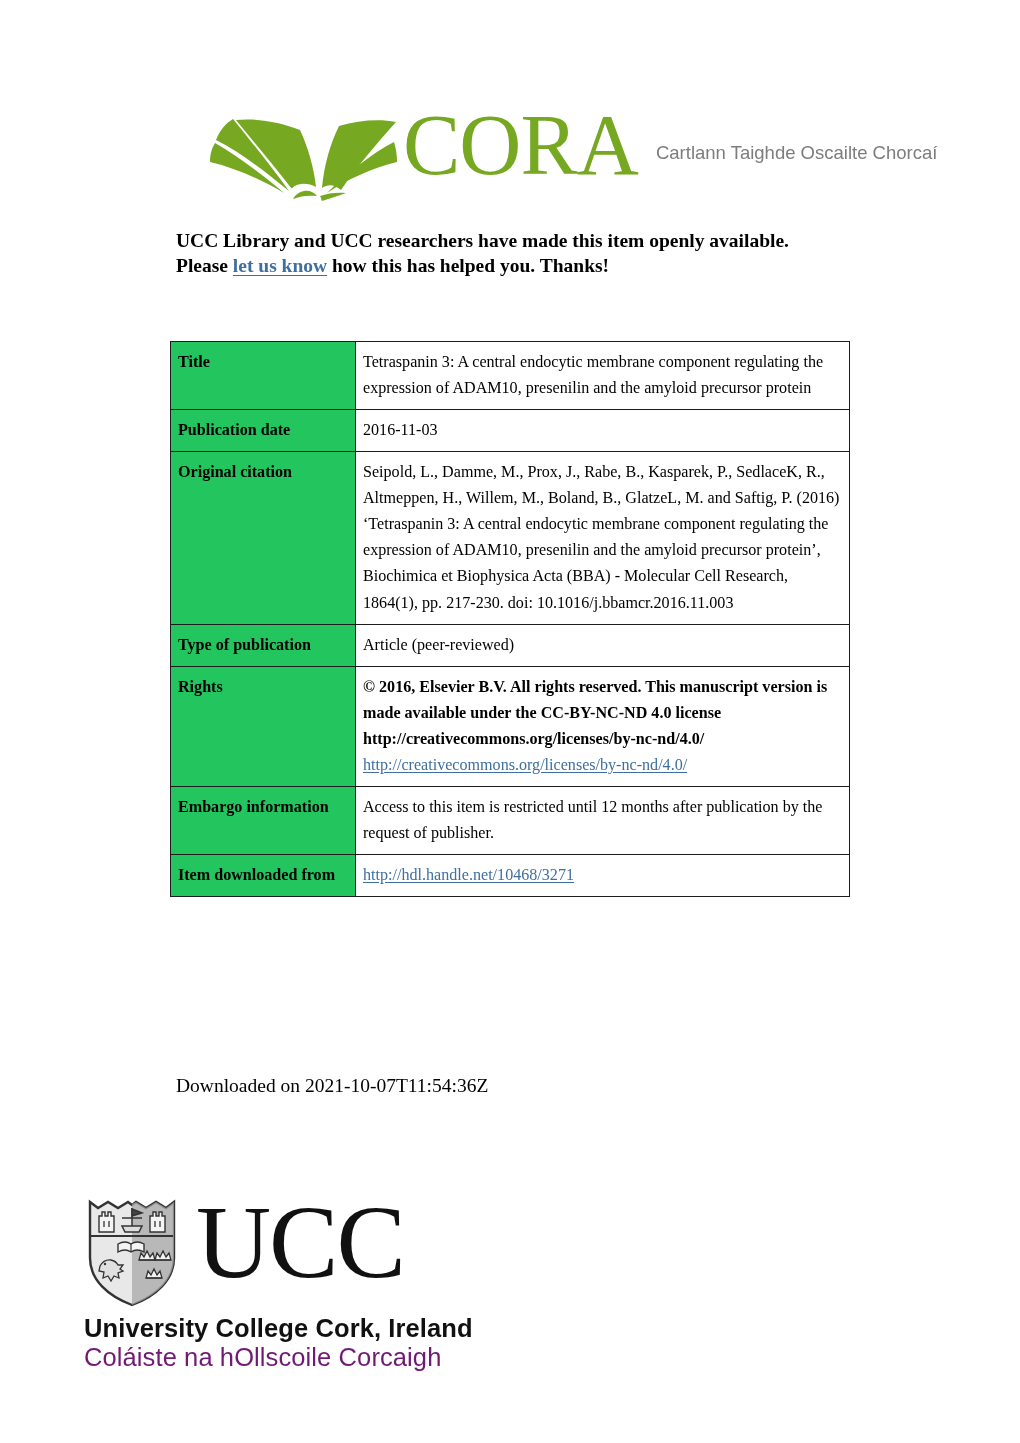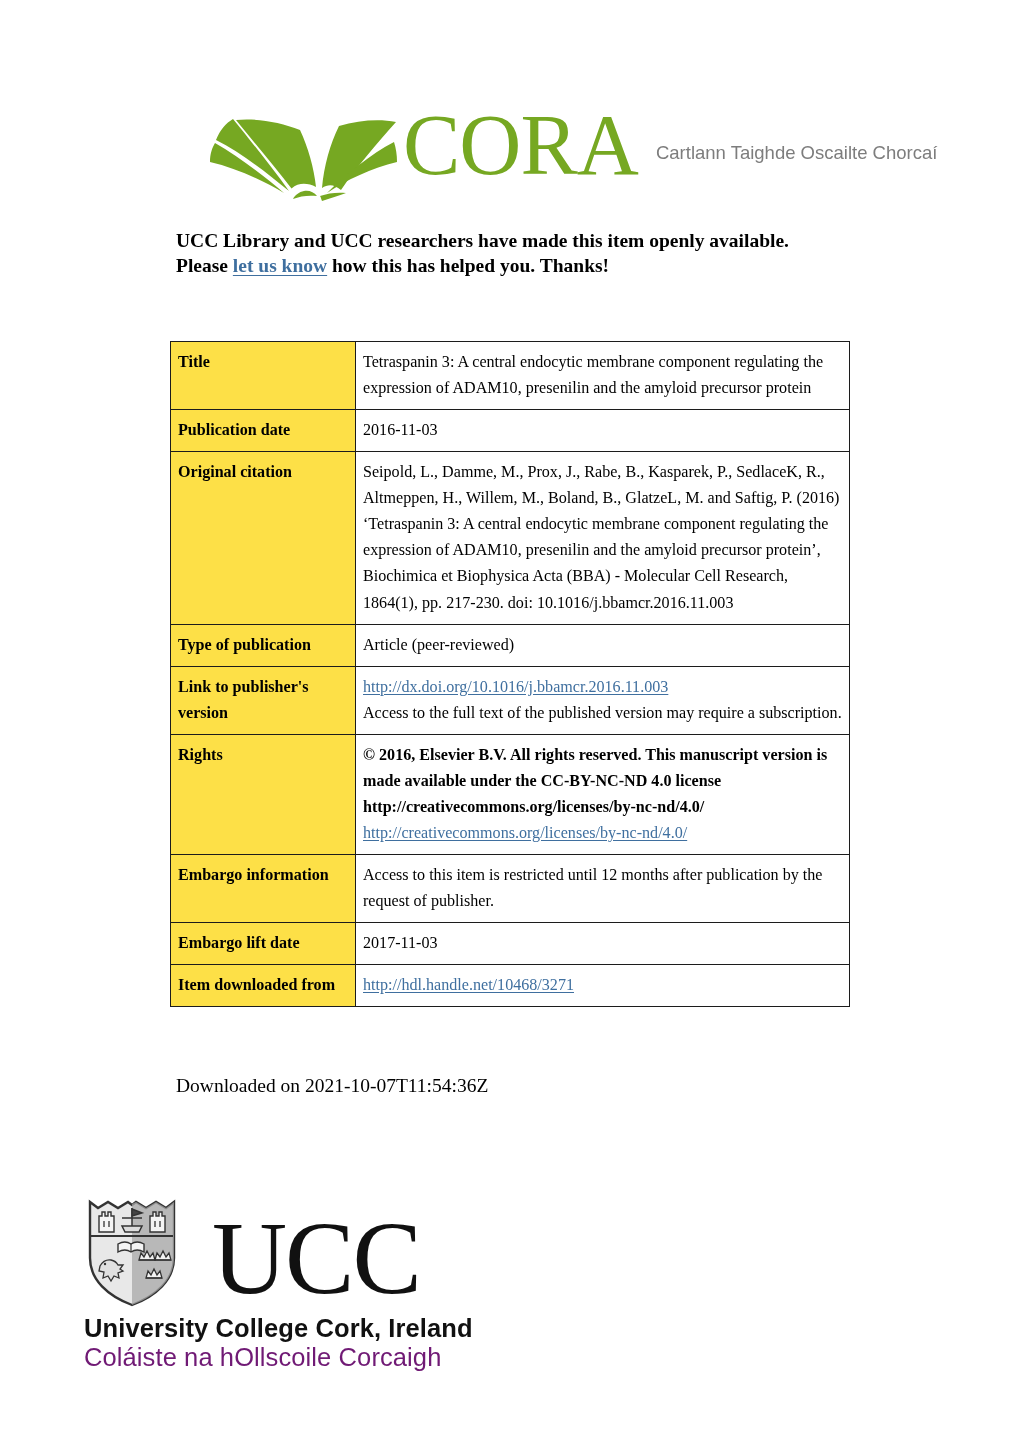--- a/index.html
+++ b/index.html
@@ -78,21 +78,21 @@
     font-size: 16.1px;
   }
   .meta-table td {
     border: 1.6px solid #1c1c1c;
     vertical-align: top;
     padding: 7px 7px 8px 7px;
     line-height: 1.62;
   }
   .meta-table td.k {
     width: 170px;
-    background: #fde047;
+    background: #22c55e;
     font-weight: bold;
   }
   .meta-table td.v {
     background: #ffffff;
   }
   .meta-table td.v.mid {
     vertical-align: middle;
   }
   .meta-table a {
     color: #3f6f9f;
@@ -113,22 +113,21 @@
 
   
   .ucc-block {
     position: absolute;
     left: 84px;
     top: 1196px;
     width: 420px;
   }
   .ucc-top {
     display: flex;
-    align-items: flex-end;
-    gap: 16px;
+    align-items: flex-start;
   }
   .ucc-crest { width: 96px; height: 112px; flex: 0 0 auto; }
   .ucc-letters {
     font-family: "Liberation Serif", "DejaVu Serif", serif;
     font-size: 104px;
     line-height: 0.96;
     letter-spacing: -2px;
     margin-left: 16px;
     margin-top: -4px;
     color: #111111;
@@ -187,41 +186,30 @@
     </tr>
     <tr>
       <td class="k">Original citation</td>
       <td class="v">Seipold, L., Damme, M., Prox, J., Rabe, B., Kasparek, P., SedlaceK, R., Altmeppen, H., Willem, M., Boland, B., GlatzeL, M. and Saftig, P. (2016) ‘Tetraspanin 3: A central endocytic membrane component regulating the expression of ADAM10, presenilin and the amyloid precursor protein’, Biochimica et Biophysica Acta (BBA) - Molecular Cell Research, 1864(1), pp. 217-230. doi: 10.1016/j.bbamcr.2016.11.003</td>
     </tr>
     <tr>
       <td class="k">Type of publication</td>
       <td class="v">Article (peer-reviewed)</td>
     </tr>
     <tr>
-      <td class="k">Link to publisher's version</td>
-      <td class="v">
-        <a href="#">http://dx.doi.org/10.1016/j.bbamcr.2016.11.003</a><br>
-        <span>Access to the full text of the published version may require a subscription.</span>
-      </td>
-    </tr>
-    <tr>
       <td class="k">Rights</td>
       <td class="v">
         <span class="rights-strong">© 2016, Elsevier B.V. All rights reserved. This manuscript version is made available under the CC-BY-NC-ND 4.0 license</span><br>
         <span class="rights-strong">http://creativecommons.org/licenses/by-nc-nd/4.0/</span><br>
         <a href="#">http://creativecommons.org/licenses/by-nc-nd/4.0/</a>
       </td>
     </tr>
     <tr>
       <td class="k">Embargo information</td>
       <td class="v">Access to this item is restricted until 12 months after publication by the request of publisher.</td>
-    </tr>
-    <tr>
-      <td class="k">Embargo lift date</td>
-      <td class="v">2017-11-03</td>
     </tr>
     <tr>
       <td class="k">Item downloaded from</td>
       <td class="v mid">
         <a href="#">http://hdl.handle.net/10468/3271</a>
       </td>
     </tr>
   </tbody>
 </table>
 

